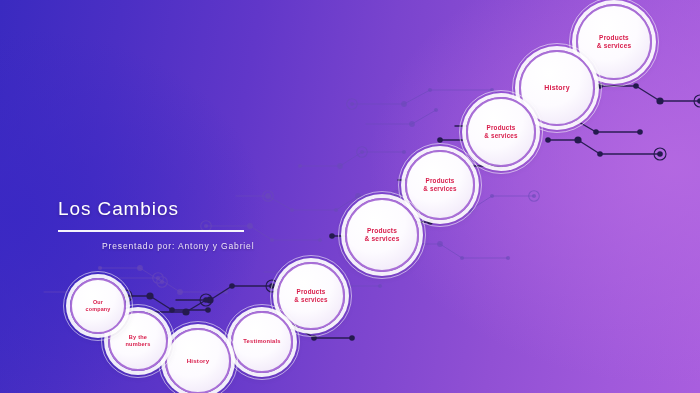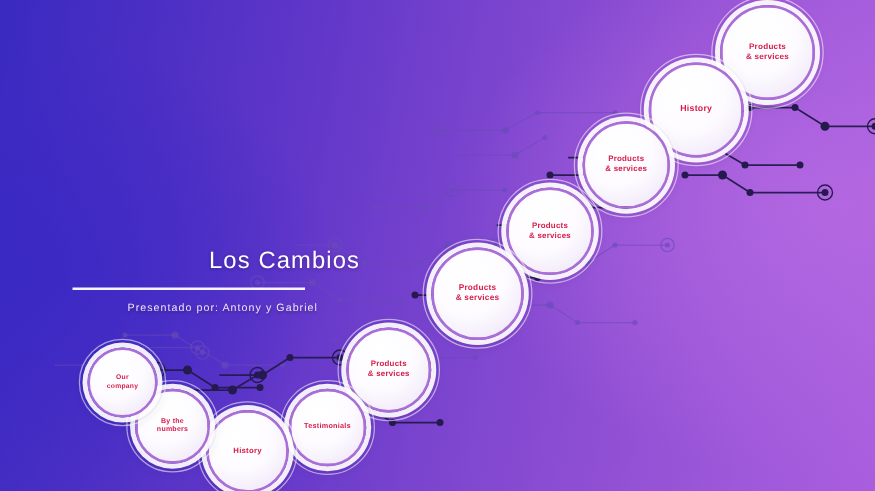--- a/index.html
+++ b/index.html
@@ -65,21 +65,20 @@
     width: 230px;
   }
   #deck-title {
     color: #ffffff;
     font-size: 19px;
     line-height: 1.32;
     letter-spacing: 0.9px;
     font-weight: normal;
     margin: 0;
     text-shadow: 0 1px 3px rgba(30,8,60,0.35);
-    text-align: right;
   }
   #title-rule {
     margin-top: 9px;
     width: 186px;
     height: 2px;
     background: #ffffff;
     opacity: 0.95;
   }
   #deck-subtitle {
     margin-top: 9px;

